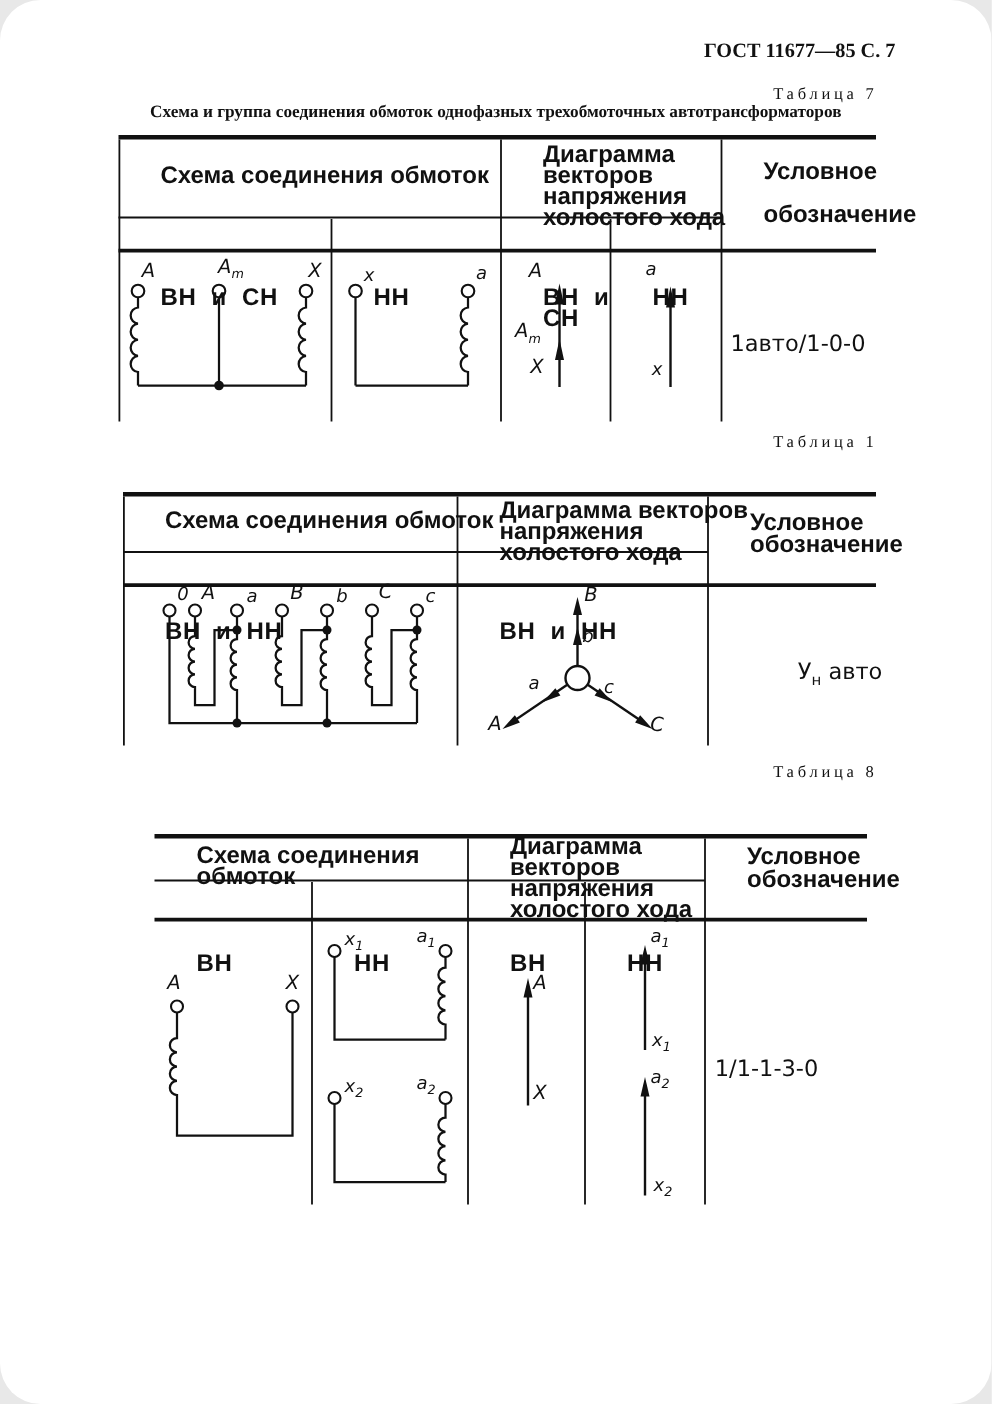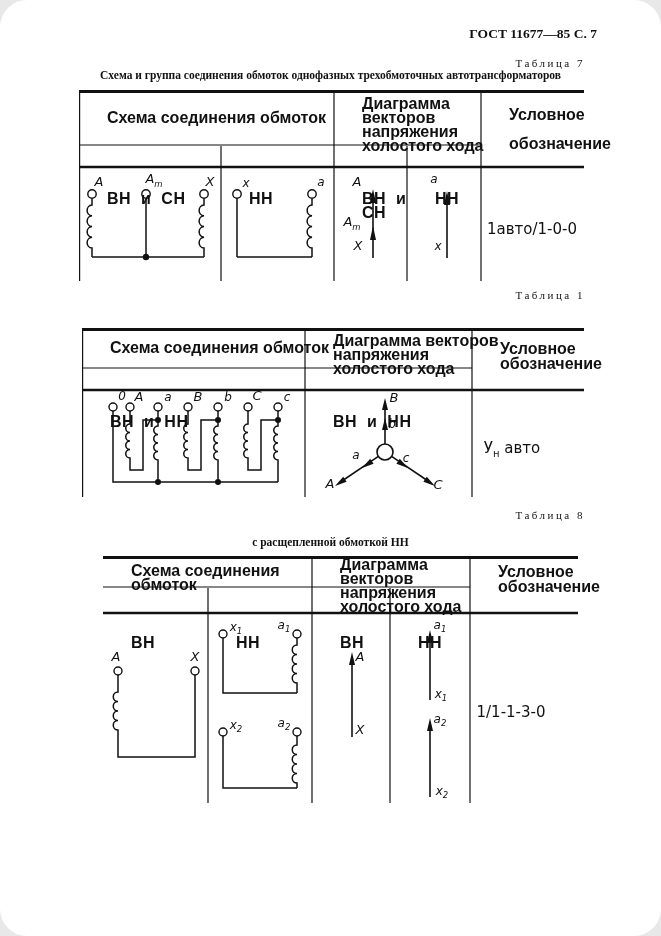--- a/index.html
+++ b/index.html
@@ -220,24 +220,23 @@
   <span class="lbl" style="left:257px;top:395px">C</span>
   <span class="lbl lc" style="left:287px;top:397px">c</span>
 
   <span class="lbl" style="left:394px;top:397px">B</span>
   <span class="lbl lc" style="left:392px;top:424px">b</span>
   <span class="lbl lc" style="left:356px;top:455px">a</span>
   <span class="lbl" style="left:330px;top:483px">A</span>
   <span class="lbl lc" style="left:406px;top:458px">c</span>
   <span class="lbl" style="left:438px;top:484px">C</span>
 
-  <div class="desig" style="left:512px;top:449px"><span>У</span><sub>н</sub>&nbsp;<span>авто</span></div>
+  <div class="desig" style="left:560px;top:449px"><span>У</span><sub>н</sub>&nbsp;<span>авто</span></div>
 
   <div class="caption" style="top:509px">Таблица 8</div>
-  <div class="ttl" style="top:536px">с расщепленной обмоткой НН</div>
 
   <div class="hc" style="left:103px;top:564px;width:209px">Схема соединения обмоток</div>
   <div class="hc" style="left:312px;top:558px;width:158px">Диаграмма векторов напряжения холостого хода</div>
   <div class="hc" style="left:470px;top:564px;width:108px;line-height:15px">Условное обозначение</div>
   <div class="hc sub" style="left:103px;top:593px;width:105px">ВН</div>
   <div class="hc sub" style="left:208px;top:593px;width:104px">НН</div>
   <div class="hc sub" style="left:312px;top:593px;width:78px">ВН</div>
   <div class="hc sub" style="left:390px;top:593px;width:80px">НН</div>
 
   <span class="lbl" style="left:116px;top:656px">A</span>

